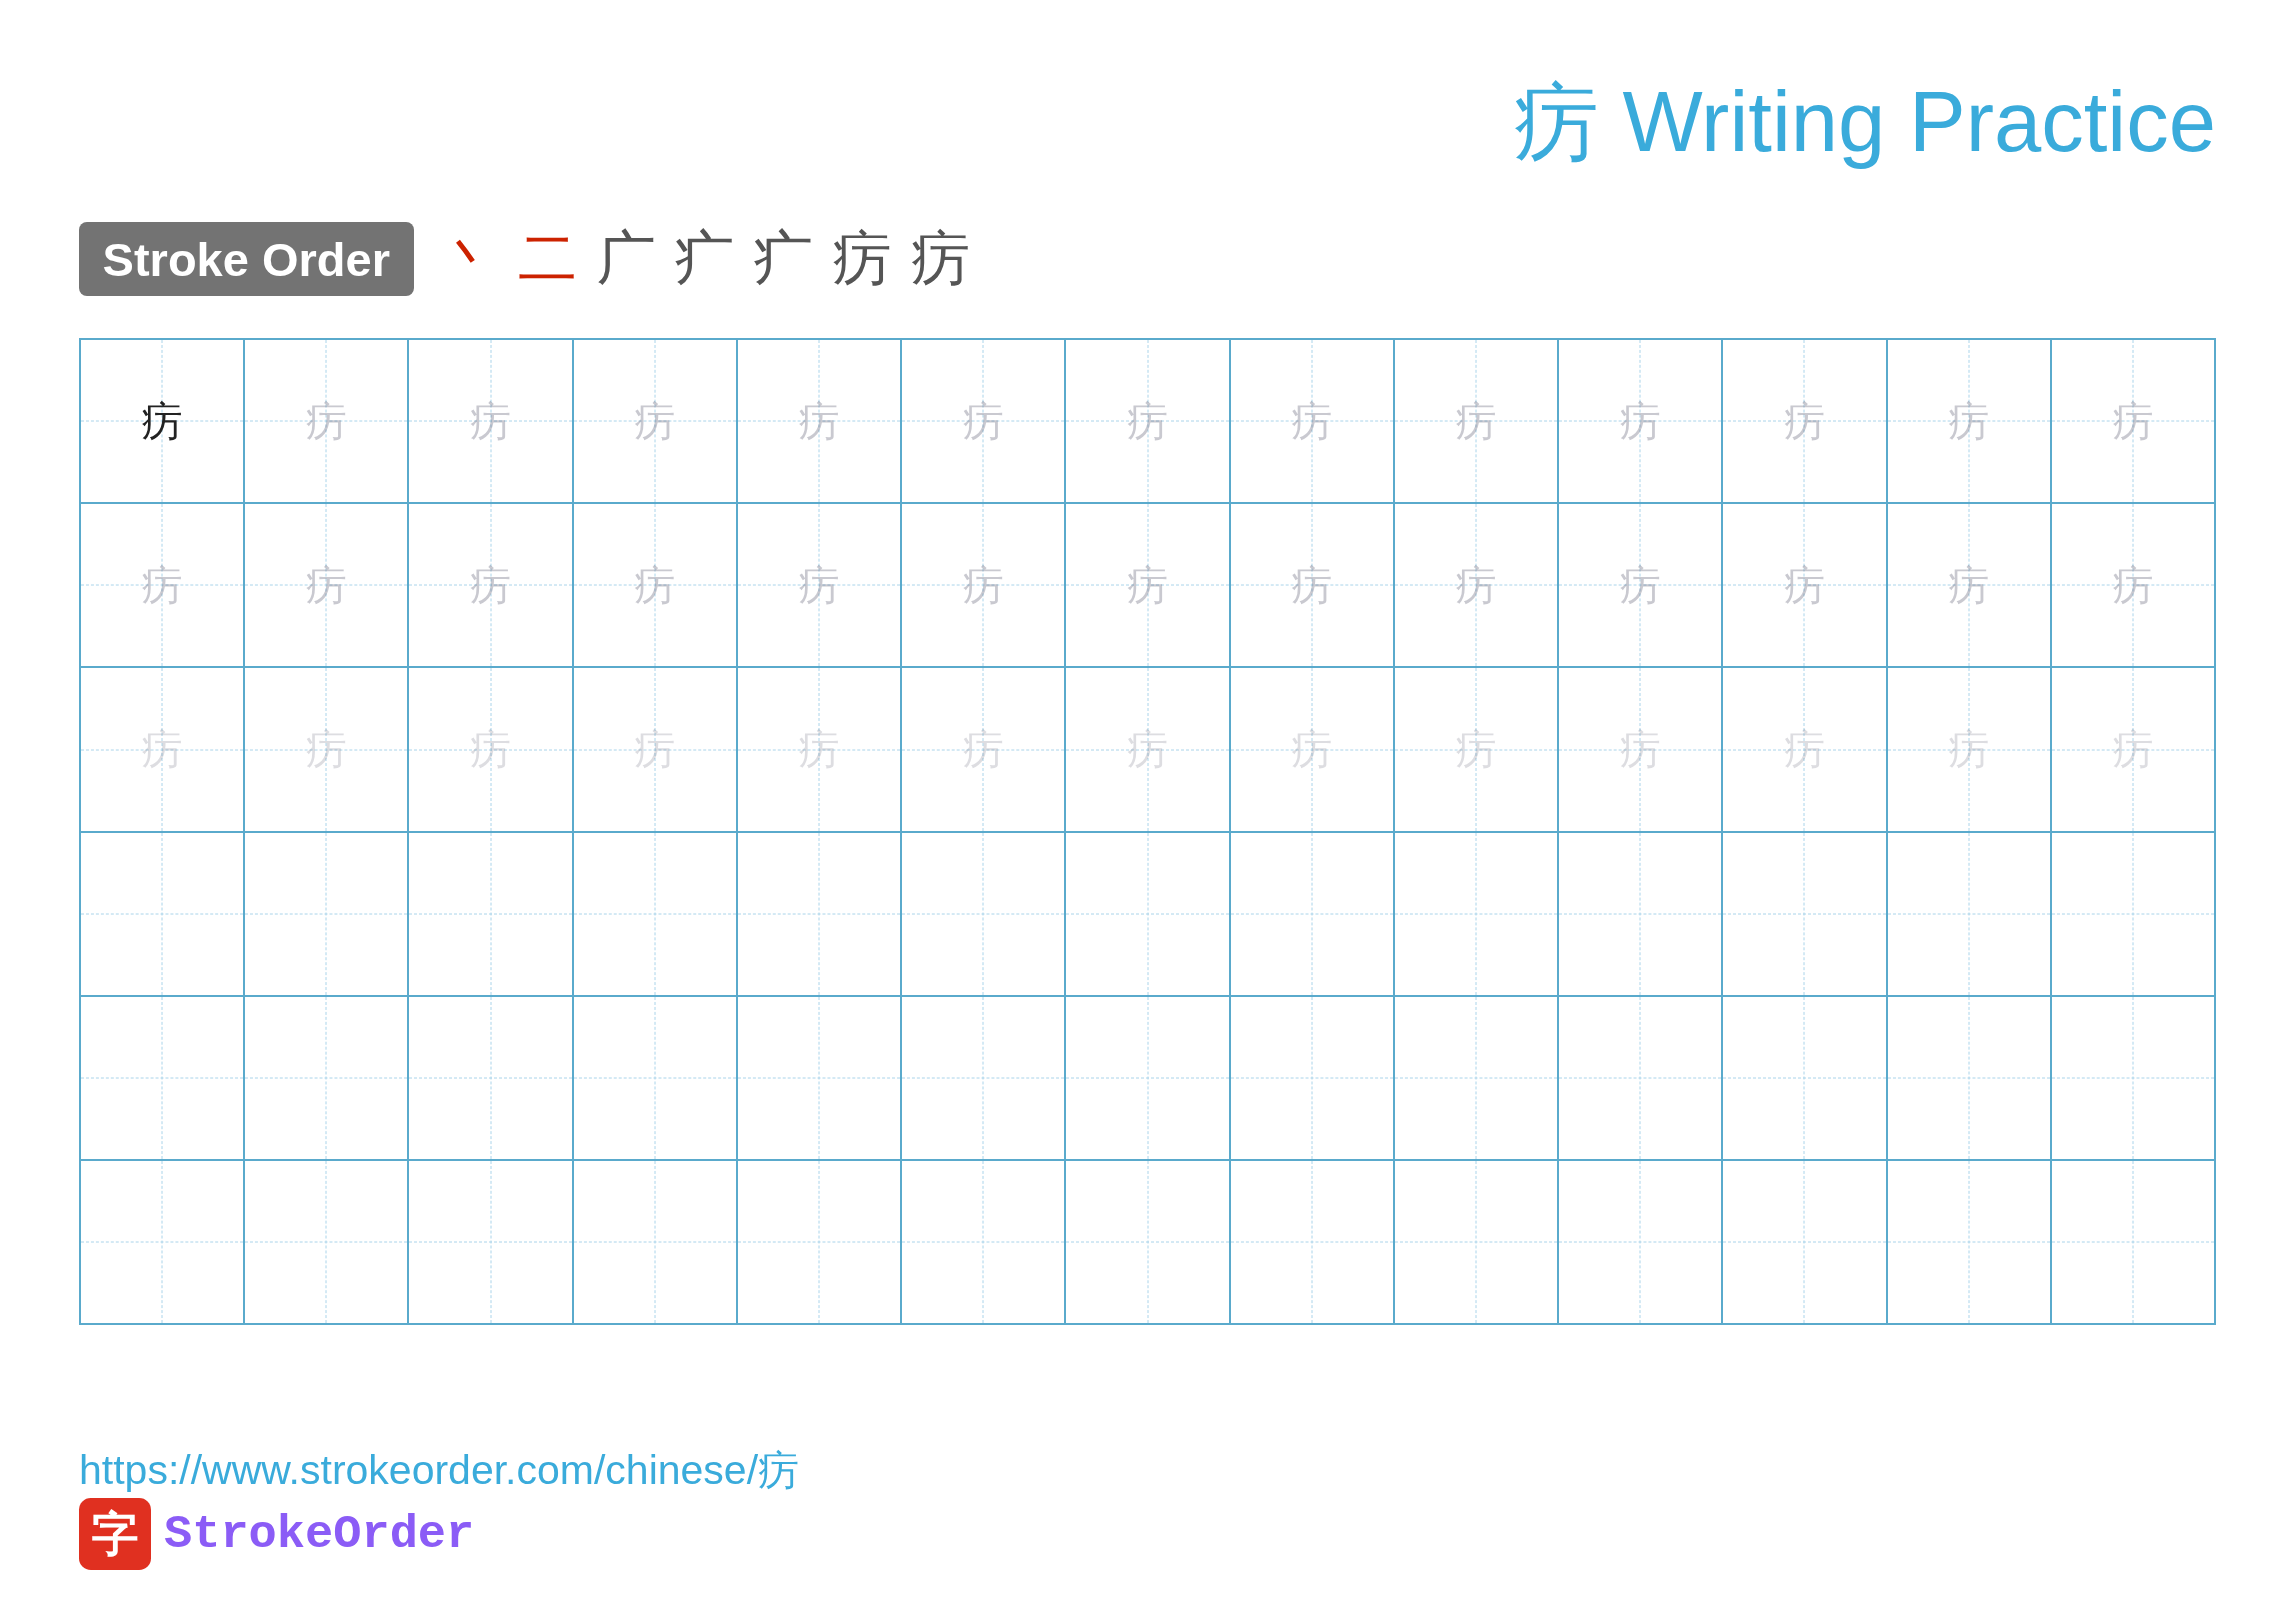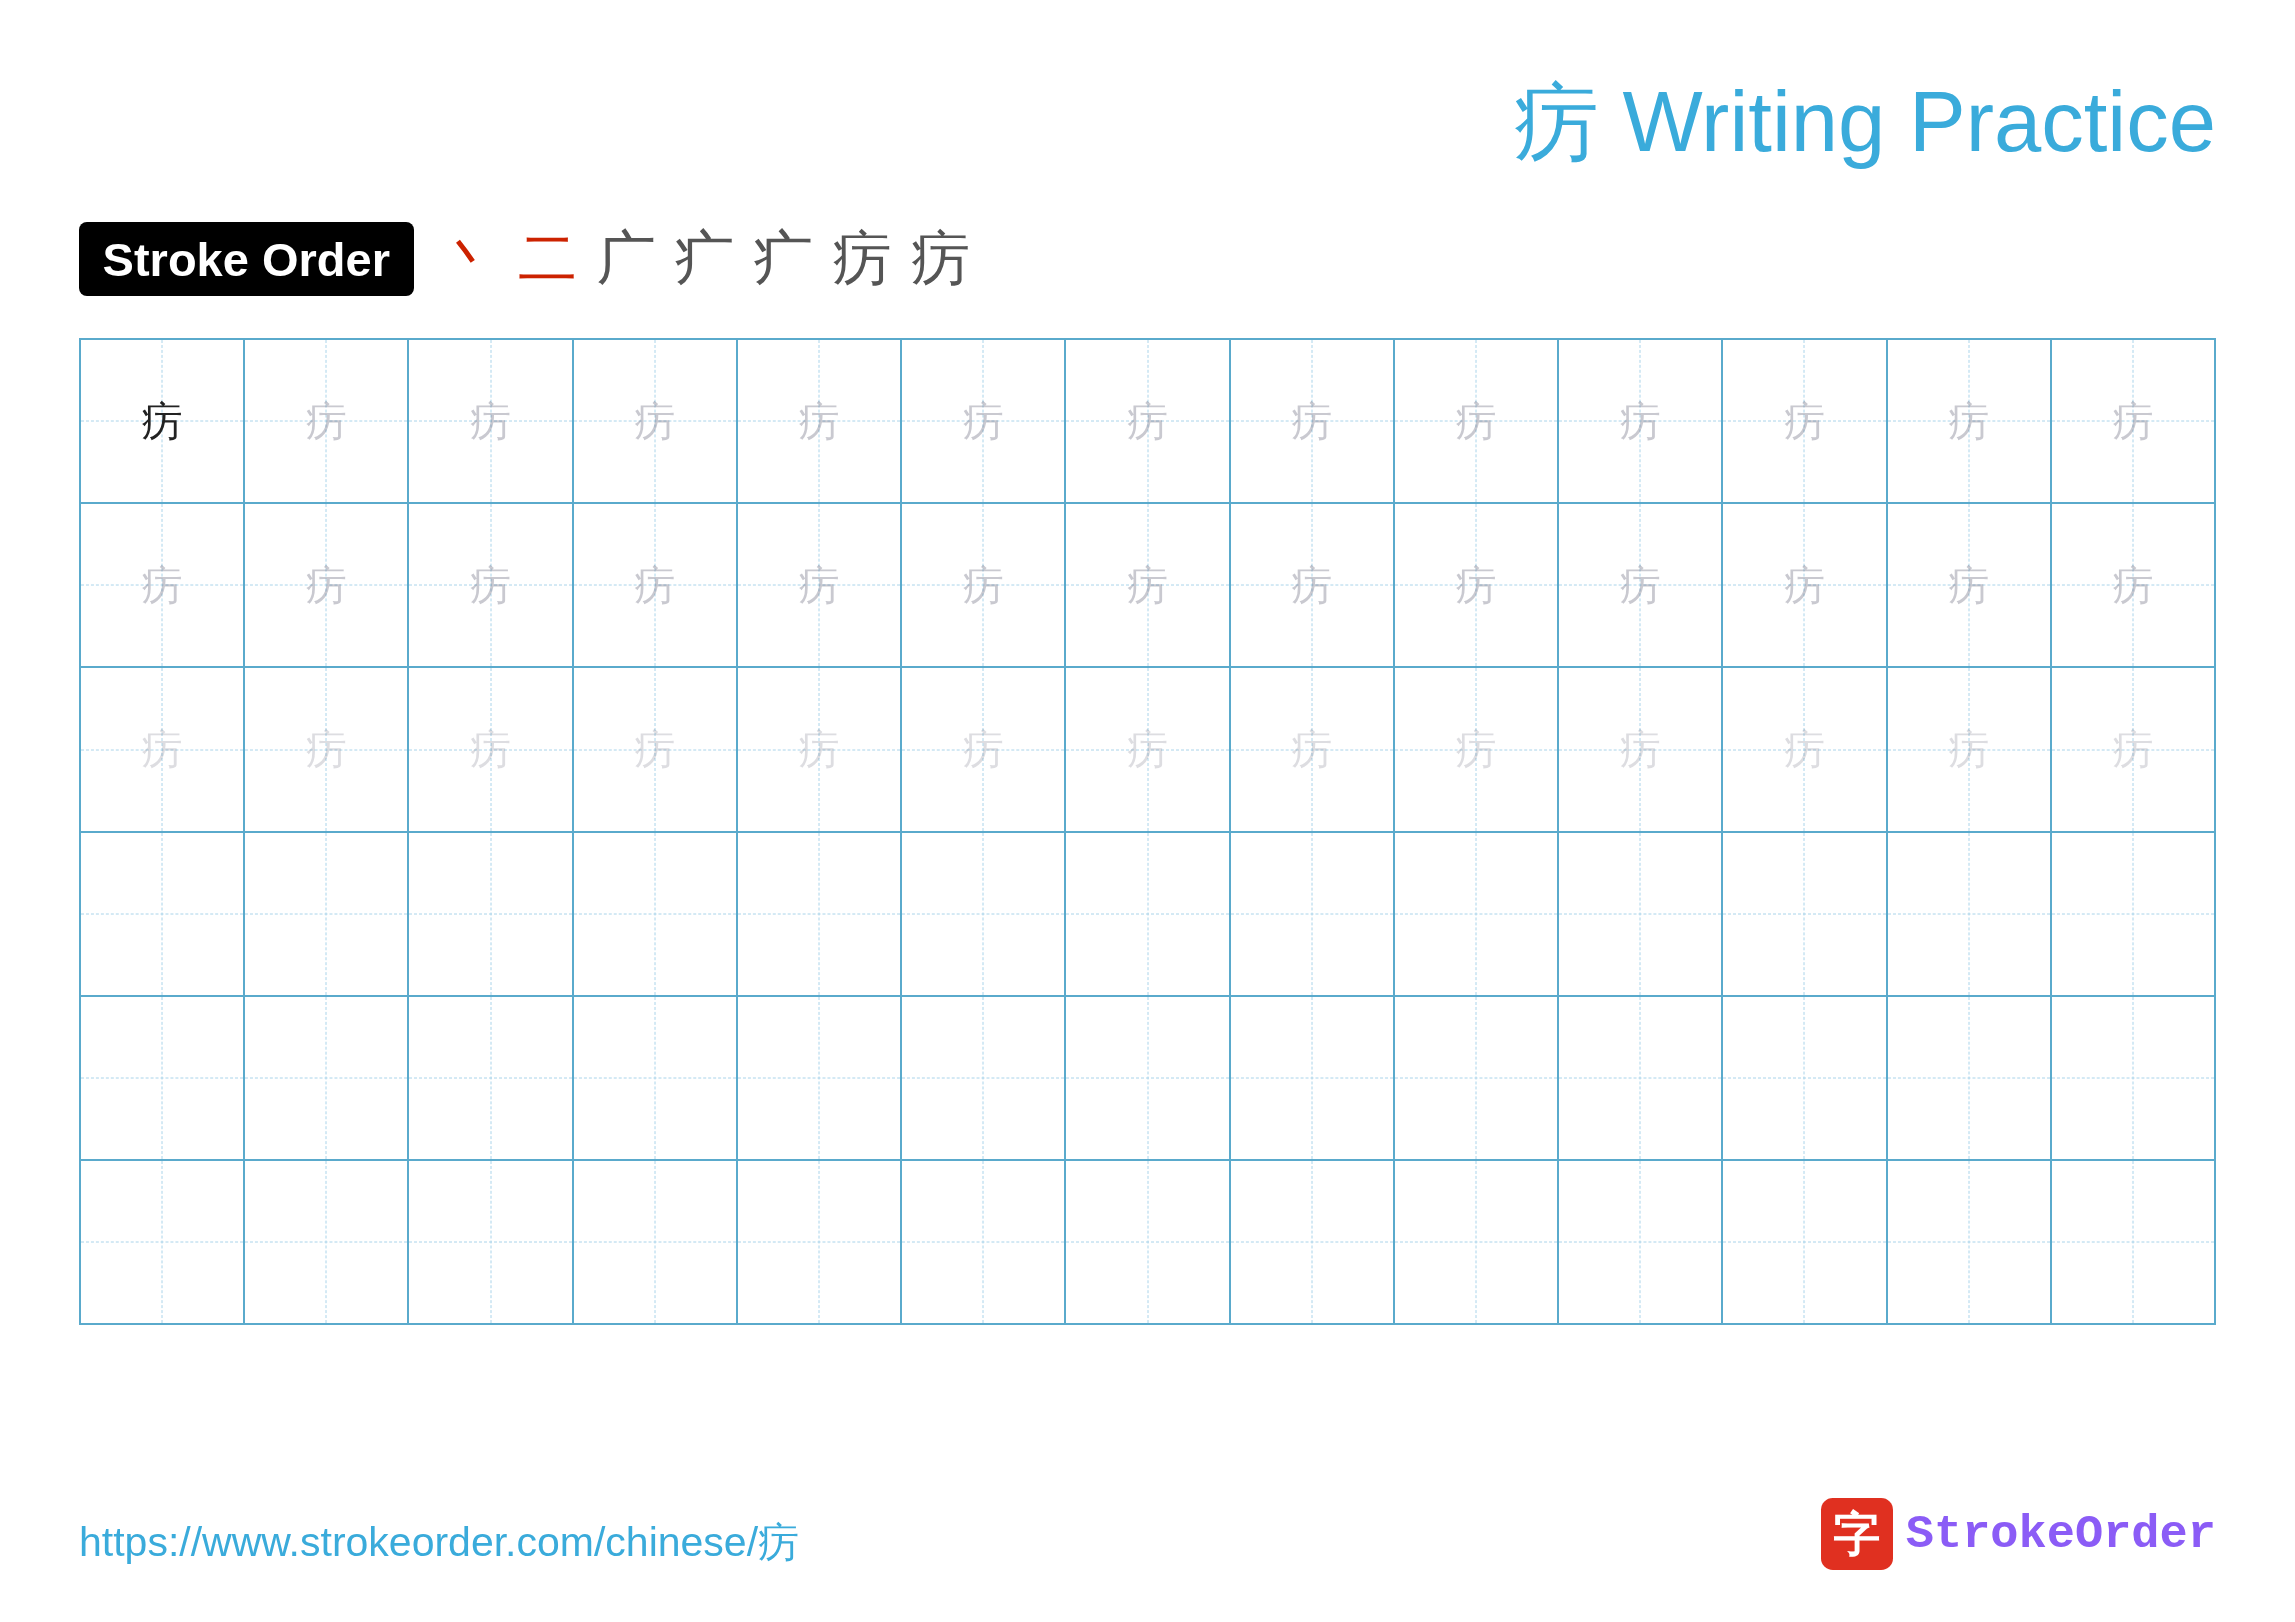--- a/index.html
+++ b/index.html
@@ -31,21 +31,21 @@
     }
 
     .stroke-order-row {
       display: flex;
       align-items: center;
       margin-bottom: 39px;
       gap: 26px;
     }
 
     .stroke-order-badge {
-      background: #000000;
+      background: #737373;
       color: white;
       font-size: 47px;
       font-family: Arial, sans-serif;
       font-weight: bold;
       padding: 9.2px 23.6px;
       border-radius: 7.9px;
       white-space: nowrap;
     }
 
     .stroke-sequence {
@@ -124,22 +124,23 @@
     .char-light-2 {
       color: rgba(100, 100, 120, 0.22);
     }
 
     .footer {
       position: absolute;
       bottom: 52px;
       left: 79px;
       right: 79px;
       display: flex;
-      align-items: flex-end;
+      align-items: flex-start;
       justify-content: space-between;
+      flex-direction: column;
     }
 
     .footer-url {
       font-size: 41px;
       color: #3aabdb;
       font-family: Arial, sans-serif;
     }
 
     .footer-logo {
       display: flex;

